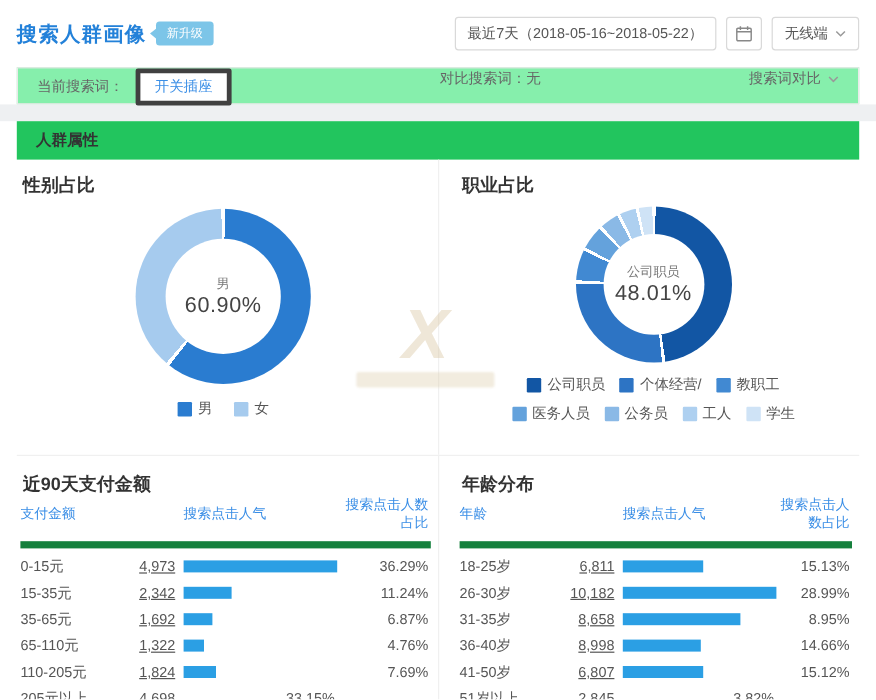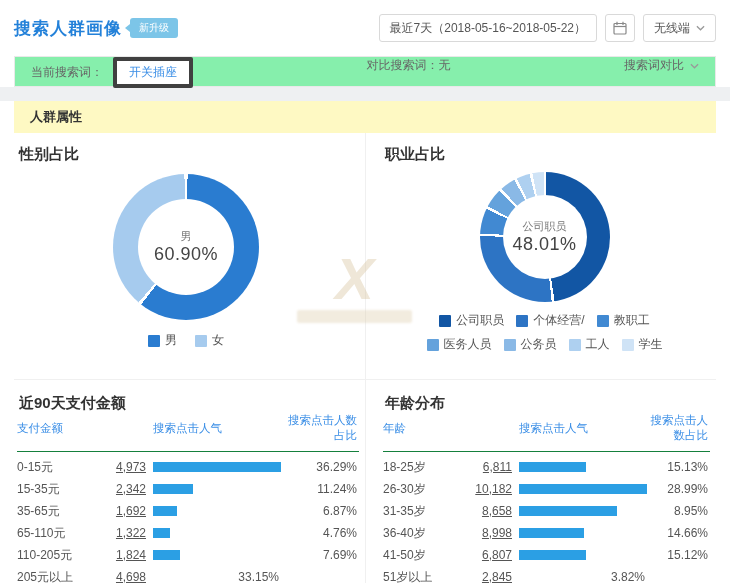--- a/index.html
+++ b/index.html
@@ -19,21 +19,21 @@
   .ctl { display:flex; align-items:center; gap:6px; height:28px; padding:0 10px; border:1px solid #d9d9d9; border-radius:3px; background:#fff; font-size:12px; color:#555; cursor:pointer; }
   .ctl.icon-only { width:30px; justify-content:center; padding:0; }
   .chev { width:9px; height:6px; display:inline-block; }
   
   .filterbar { margin:0 14px; height:31px; border:1px solid #e9e9e9; display:flex; align-items:flex-start; justify-content:space-between; padding:0 16px; font-size:12px; color:#666; background:#86efac; }
   .filter-left { display:flex; align-items:center; gap:10px; }
   .kw-btn { border:4px solid #404040; color:#3a8ee6; background:#fff; font-size:12px; padding:3px 12px; border-radius:2px; cursor:pointer; }
   .filter-right { display:flex; align-items:center; gap:6px; cursor:pointer; color:#666; }
   .gray-strip { height:14px; background:#eef0f2; }
   
-  .section-bar { margin:0 14px; height:32px; line-height:32px; background:#fef9c3; padding-left:16px; font-size:13px; font-weight:600; color:#333; }
+  .section-bar { margin:0 14px; height:32px; line-height:32px; background:#22c55e; padding-left:16px; font-size:13px; font-weight:600; color:#333; }
   .charts-row { margin:0 14px; display:grid; grid-template-columns:1fr 1fr; height:247px; border-bottom:1px solid #f0f0f0; }
   .panel { padding:12px 10px 4px 3px; overflow:hidden; }
   .panel.right { border-left:1px solid #f0f0f0; padding-left:17px; }
   .chart-title { font-size:15px; font-weight:bold; color:#333; padding-left:2px; }
   
   .donut-wrap { position:relative; margin:0 auto; }
   .donut { position:relative; border-radius:50%; width:100%; height:100%; }
   .hole { position:absolute; left:50%; top:50%; transform:translate(-50%,-50%); background:#fff; border-radius:50%; display:flex; flex-direction:column; align-items:center; justify-content:center; }
   .center-label { font-size:11px; color:#777; }
   .center-value { font-size:18px; color:#444; letter-spacing:.5px; }
@@ -45,21 +45,21 @@
   .legend { display:flex; flex-wrap:wrap; justify-content:center; gap:7px 18px; margin-top:12px; font-size:12px; color:#555; }
   .legend.occ { max-width:250px; margin:10px auto 0; gap:7px 12px; }
   .legend-item { display:flex; align-items:center; gap:5px; white-space:nowrap; }
   .swatch { width:12px; height:12px; border-radius:1px; display:inline-block; }
   
   .tables-row { margin:0 14px; display:grid; grid-template-columns:1fr 1fr; }
   .tpanel { padding:14px 6px 0 3px; }
   .tpanel.right { border-left:1px solid #f0f0f0; padding-left:17px; }
   .table-title { font-size:15px; font-weight:bold; color:#333; padding-left:2px; }
   .thead, .trow { display:grid; grid-template-columns:88px 48px 128px 1fr; align-items:center; }
-  .thead { color:#3a8ee6; font-size:11.5px; padding-bottom:8px; border-bottom:1px solid #15803d; margin-bottom:4px; }
+  .thead { color:#3a8ee6; font-size:11.5px; padding-bottom:8px; border-bottom:6px solid #15803d; margin-bottom:4px; }
   .thead .h3, .trow .pct { text-align:right; padding-right:2px; }
   .trow { height:22px; font-size:12px; color:#555; }
   .trow .num { text-align:right; padding-right:7px;text-decoration:underline; }
   .bar-track { width:100%; }
   .bar-fill { height:10px; background:#2b9fe4; }
   
   .watermark { position:absolute; left:297px; top:250px; width:115px; text-align:center; pointer-events:none; }
   .watermark .wx { font-size:58px; font-style:italic; font-weight:bold; color:rgba(214,196,158,0.40); line-height:58px; }
   .watermark .wtext { margin-top:2px; height:13px; background:rgba(220,205,172,0.38); border-radius:2px; filter:blur(1px); }
 </style>

